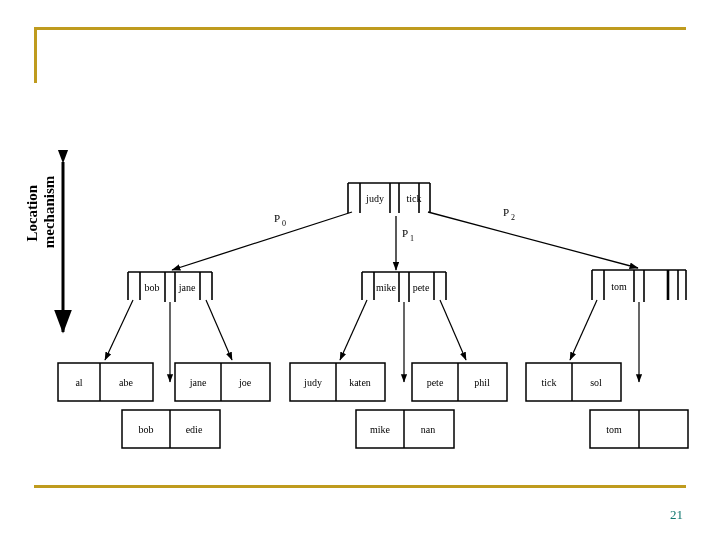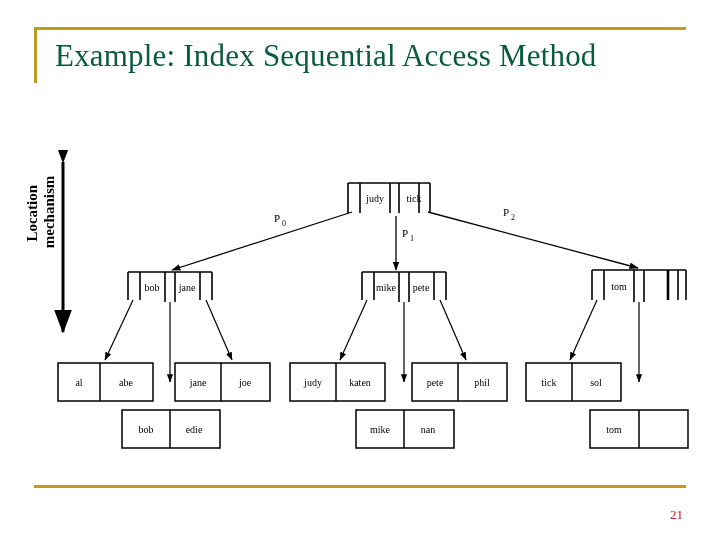--- a/index.html
+++ b/index.html
@@ -27,21 +27,21 @@
   .title{
     position:absolute;left:55px;top:36px;width:600px;
     font-size:31px;line-height:1.30;color:#0a5a3c;
     font-family:"Liberation Serif",serif;
     letter-spacing:.2px;
   }
 
   
   .slide-number{
     position:absolute;right:37px;top:507px;
-    font-size:13px;color:#b91c1c;
+    font-size:13px;color:#0f766e;
     font-family:"Liberation Serif",serif;
   }
 
   
   .diagram{position:absolute;left:0;top:150px;width:700px;height:330px;}
   .diagram svg{position:absolute;left:0;top:0;}
 
   
   .loc-label{
     position:absolute;left:6px;top:196px;width:70px;
@@ -54,21 +54,20 @@
 </style>
 </head>
 <body>
 
 <div class="slide">
 
   <div class="rule-top"></div>
   <div class="rule-left"></div>
   <div class="rule-bottom"></div>
 
-  <div class="title">Example: Index Sequential Access Method</div>
 
   <div class="loc-label">
     <span>Location</span><br>
     <span>mechanism</span>
   </div>
 
   <div class="diagram">
     <svg width="720" height="330" viewBox="0 0 720 330" xmlns="http://www.w3.org/2000/svg">
       <defs>
         <marker id="ah" markerWidth="9" markerHeight="9" refX="7.5" refY="3" orient="auto">

